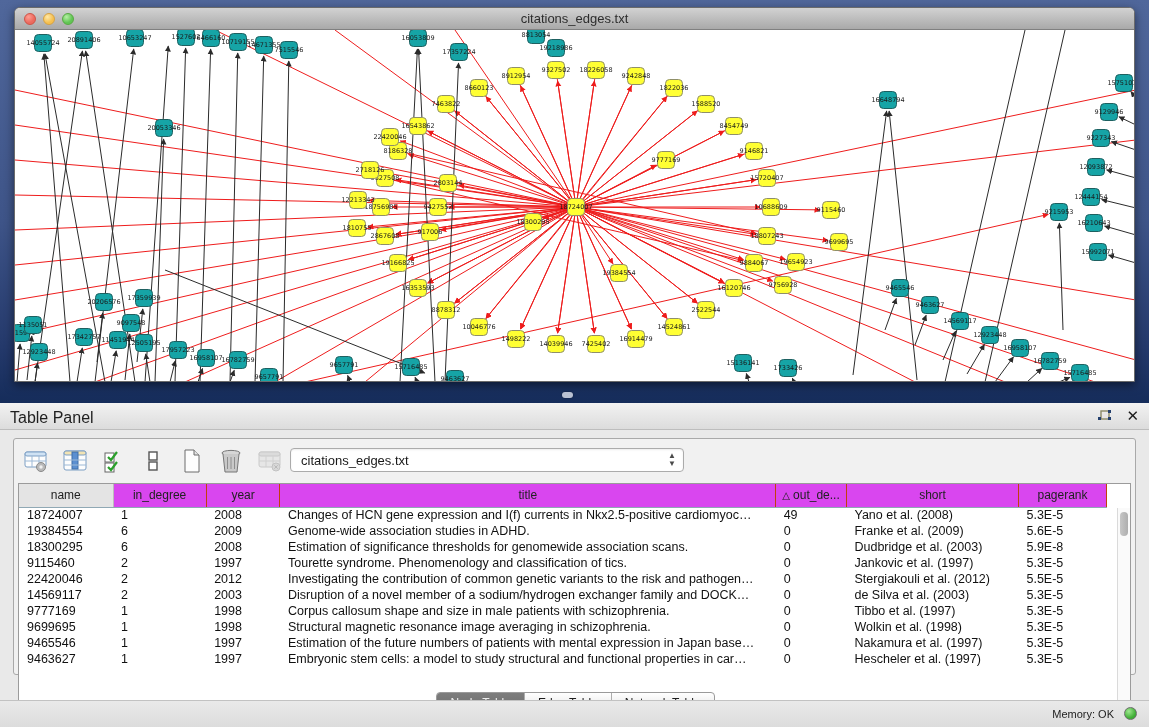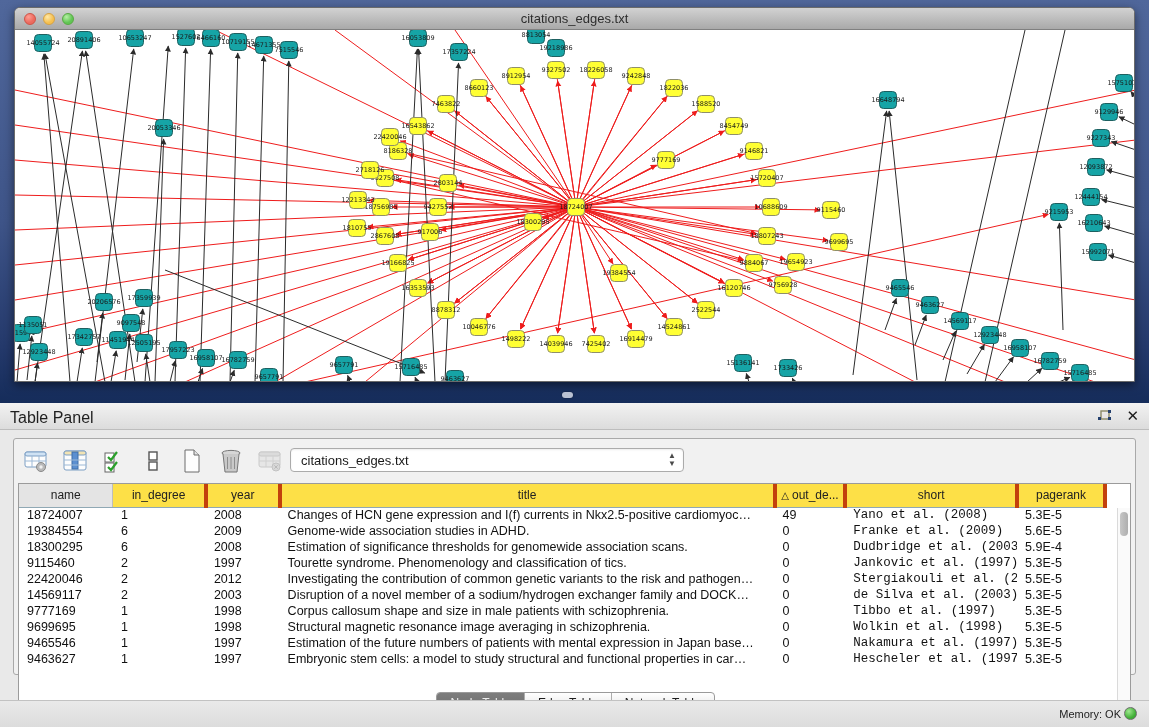--- a/index.html
+++ b/index.html
@@ -46,42 +46,42 @@
   .fx-label { font-family:"DejaVu Serif",serif; font-style:italic; font-size:14px; color:#1a1a1a; padding:0 2px; }
   .combo { position:absolute; left:276px; top:9px; width:394px; height:24px; background:#fff;
     border:1px solid #ababab; border-radius:4px; font-size:13px; color:#1a1a1a;
     display:flex; align-items:center; padding-left:10px; box-shadow:inset 0 1px 2px rgba(0,0,0,.08); }
   .combo-arrows { position:absolute; right:7px; top:3px; font-size:8px; color:#4a4a4a; line-height:8px; text-align:center; }
 
   .table-wrap { position:absolute; left:4px; top:44px; width:1113px; height:240px;
     background:#fff; border:1px solid #9b9b9b; overflow:hidden; }
   table.grid { border-collapse:collapse; table-layout:fixed; width:1088px; }
   table.grid th { height:23px; font-size:12px; font-weight:normal; color:#222;
-    background:#fde047; border-right:4px solid #c2410c; border-bottom:1px solid #8fa8b4;
+    background:#d946ef; border-right:1px solid #c2410c; border-bottom:1px solid #8fa8b4;
     text-align:center; overflow:hidden; white-space:nowrap; }
   table.grid th.primary { background:#e4e4e4; border-right:1px solid #bdbdbd; }
   table.grid td { height:16px; font-size:12.5px; color:#111; padding:0 0 0 8px;
     white-space:nowrap; overflow:hidden; }
-  td.c-short { padding-left:14px;font-family:Liberation Mono, monospace; }
+  td.c-short { padding-left:14px; }
   .sort-tri { font-size:10px; margin-right:3px; }
   .vscroll { position:absolute; right:0; top:24px; bottom:0; width:13px;
     background:#fafafa; border-left:1px solid #dadada; }
   .vthumb { position:absolute; left:2px; top:4px; width:8px; height:24px; border-radius:5px;
     background:linear-gradient(90deg,#c6c6c6,#aeaeae); }
 
   .tabs-row { position:absolute; left:0; top:253px; width:1123px; display:flex; justify-content:center; }
   .seg { display:flex; border:1px solid #9a9a9a; border-radius:4px; overflow:hidden;
     background:linear-gradient(#ffffff,#e3e3e3); height:20px; font-size:12px; box-shadow:0 1px 1px rgba(255,255,255,.7); }
   .seg-item { padding:3px 13px 0 13px; color:#1d1d1d; border-right:1px solid #adadad; }
   .seg-item:last-child { border-right:none; }
   .seg-item.selected { background:linear-gradient(#7d7d7d,#6e6e6e); color:#efefef; }
 
   .statusbar { position:absolute; left:0; top:700px; width:1149px; height:27px;
     background:linear-gradient(#e9e9e9,#dcdcdc); border-top:1px solid #c2c2c2; }
-  .mem-group { position:absolute; right:12px; top:6px; display:flex; align-items:center; gap:3px; }
+  .mem-group { position:absolute; right:12px; top:6px; display:flex; align-items:center; gap:10px; }
   .mem-label { font-size:11px; color:#222; }
   .mem-dot { width:13px; height:13px; border-radius:50%;
     background:radial-gradient(circle at 35% 30%,#9fe88f,#3fae35 65%); border:1px solid #6d6d6d; }
 
   
   .icon-svg { display:block; }
   .x-close { font-size:15px; font-weight:bold; color:#1a1a1a; line-height:15px; }
 </style>
 </head>
 <body>
@@ -734,21 +734,21 @@
               <td class="c-short">Franke et al. (2009)</td>
               <td>5.6E-5</td>
             </tr>
             <tr>
               <td>18300295</td>
               <td>6</td>
               <td>2008</td>
               <td>Estimation of significance thresholds for genomewide association scans.</td>
               <td>0</td>
               <td class="c-short">Dudbridge et al. (2003)</td>
-              <td>5.9E-4</td>
+              <td>5.9E-8</td>
             </tr>
             <tr>
               <td>9115460</td>
               <td>2</td>
               <td>1997</td>
               <td>Tourette syndrome. Phenomenology and classification of tics.</td>
               <td>0</td>
               <td class="c-short">Jankovic et al. (1997)</td>
               <td>5.3E-5</td>
             </tr>

